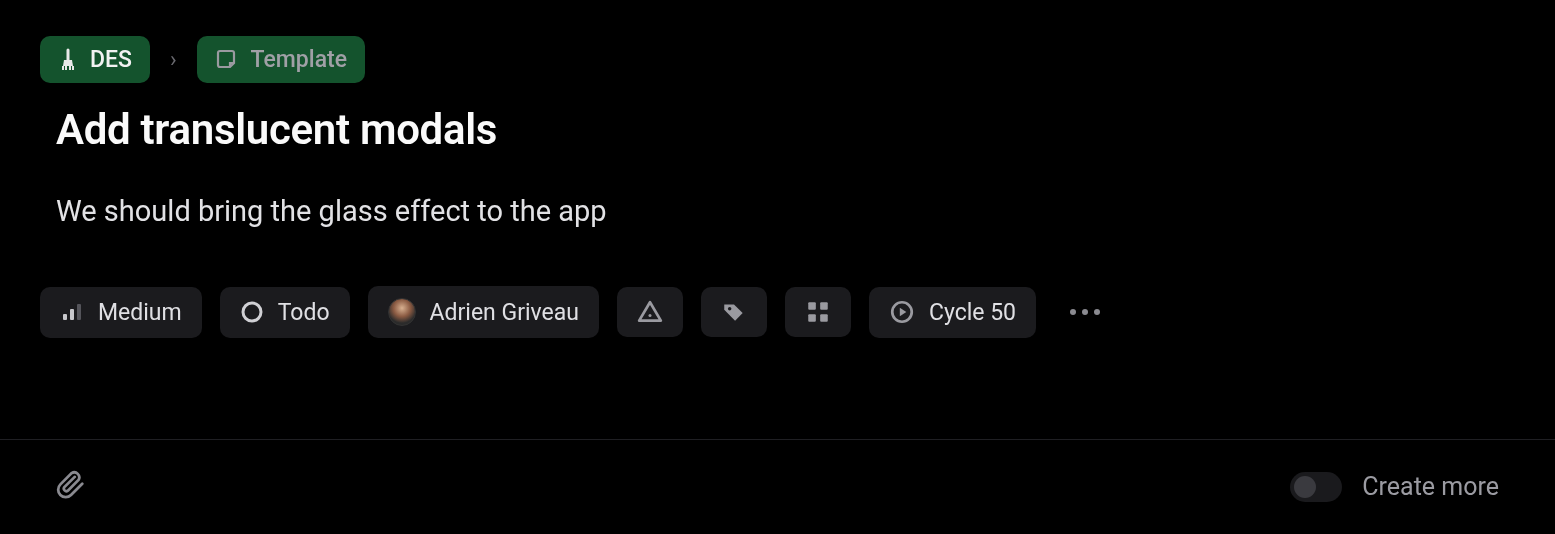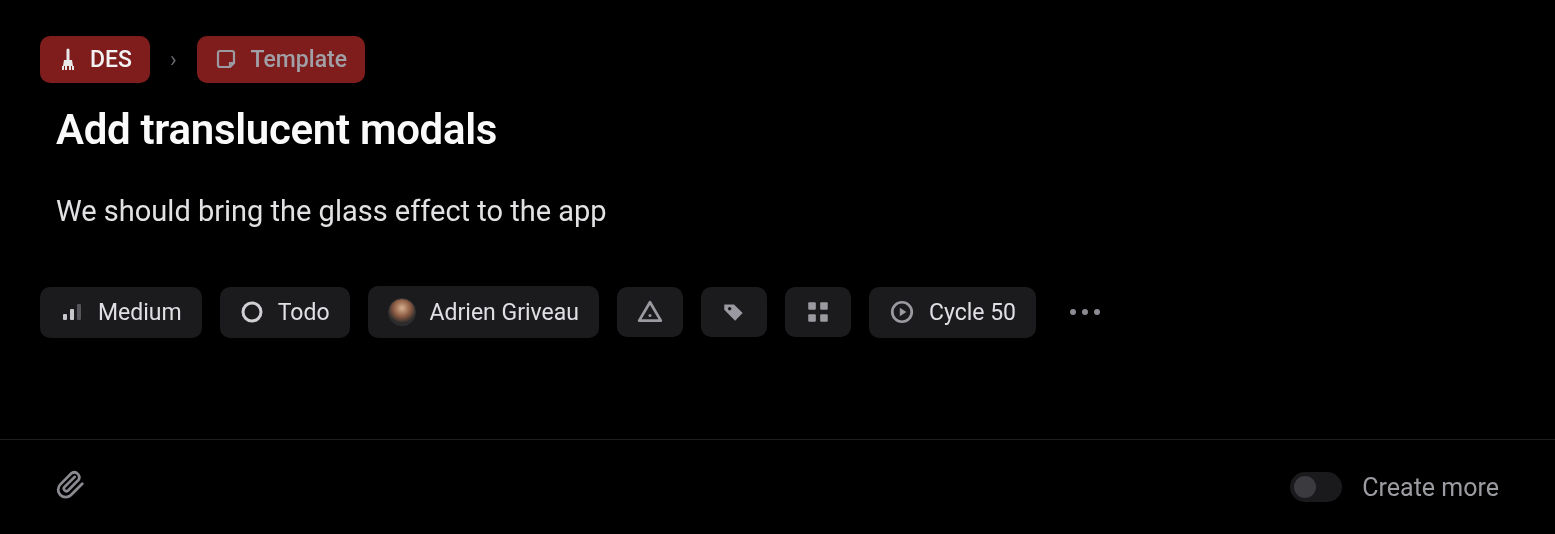--- a/index.html
+++ b/index.html
@@ -19,21 +19,21 @@
   .top {
     padding: 36px 56px 0 40px;
     display: flex;
     align-items: center;
     gap: 18px;
   }
   .crumb {
     display: inline-flex;
     align-items: center;
     gap: 12px;
-    background: #7f1d1d;
+    background: #14532d;
     border-radius: 10px;
     padding: 10px 18px;
     font-size: 23px;
     font-weight: 500;
     cursor: pointer;
   }
   .crumb.project { color: #f2f2f2; }
   .crumb.template { color: #a0a0a6; }
   .crumb-sep {
     color: #6a6a70;
@@ -94,21 +94,21 @@
     border-top: 1px solid #1f1f23;
     display: flex;
     align-items: center;
     justify-content: space-between;
     padding: 30px 56px 30px 56px;
     margin-top: auto;
   }
   .footer-left { display: flex; align-items: center; }
   .footer-right { display: flex; align-items: center; gap: 28px; }
   .attach-btn { cursor: pointer; color: #8a8a90; }
-  .toggle-group { display: flex; align-items: center; gap: 20px; }
+  .toggle-group { display: flex; align-items: flex-start; gap: 20px; }
   .toggle {
     width: 52px; height: 30px;
     background: #1a1a1d;
     border-radius: 999px;
     position: relative;
     cursor: pointer;
   }
   .toggle::after {
     content: "";
     position: absolute;

